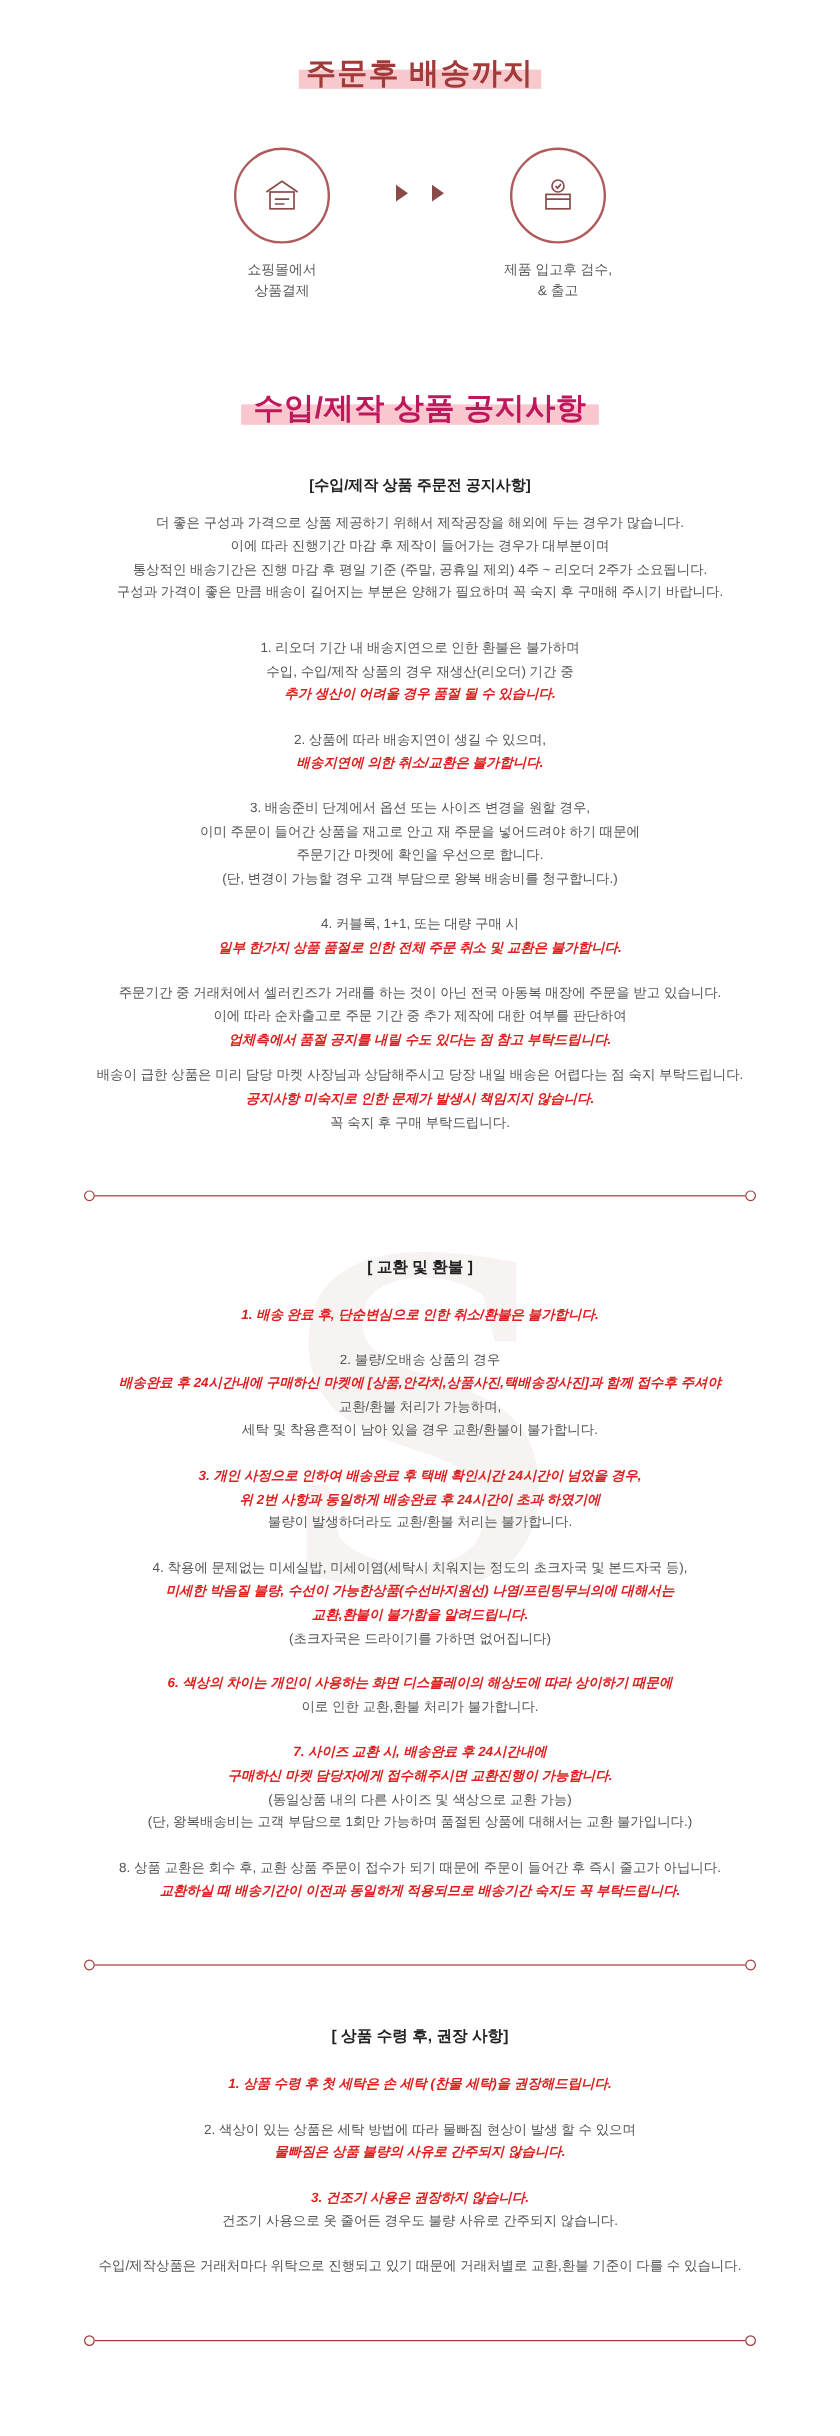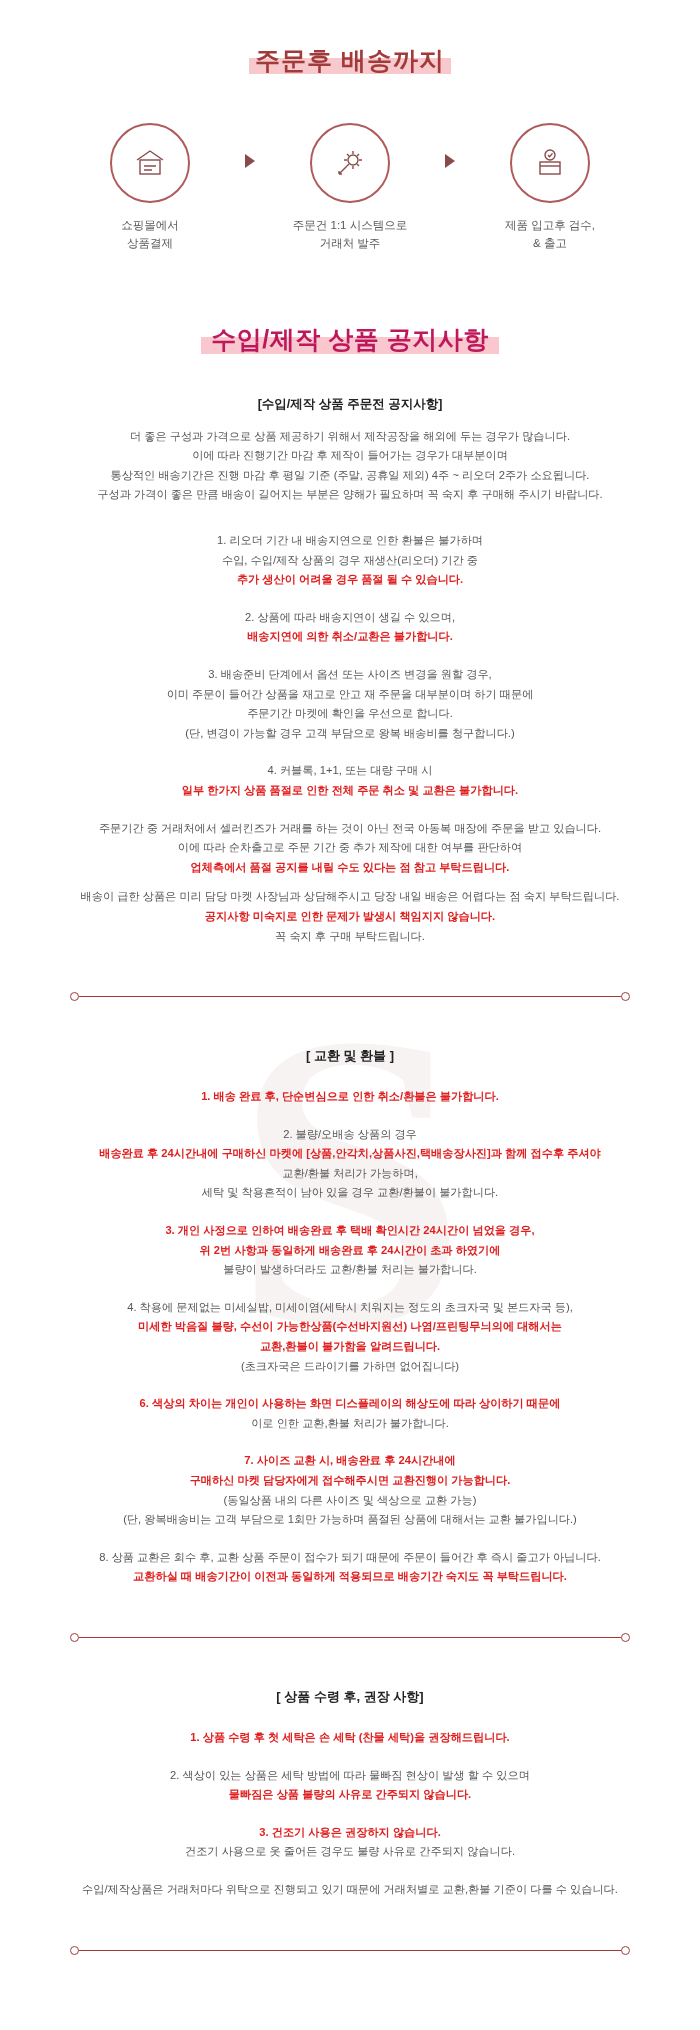--- a/index.html
+++ b/index.html
@@ -148,21 +148,21 @@
   }
   .block p {
     font-size: 11.2px;
     line-height: 1.75;
     margin: 0 0 10px 0;
     color: #555;
   }
   .gap-lg { margin-top: 40px; }
   .gap-md { margin-top: 26px; }
   .red { color: #e02020; }
-  .bold { font-weight: bold; }
+  .bold { font-weight: bold; font-style: italic; }
 
   
   .divider {
     width: 560px;
     margin: 46px auto;
     display: flex;
     align-items: center;
     gap: 0;
   }
   .divider .line {
@@ -209,31 +209,20 @@
           <svg width="38" height="38" viewBox="0 0 38 38" fill="none" stroke="#8a4a4a" stroke-width="1.4">
             <path d="M6 16 L19 7 L32 16"></path>
             <rect x="9" y="16" width="20" height="14"></rect>
             <path d="M13 22 h12 M13 26 h8"></path>
           </svg>
         </div>
         <div class="step-label" style="white-space:pre-line">쇼핑몰에서
 상품결제</div>
       </div>
       <div class="arrow"></div>
-      <div class="step">
-        <div class="circle">
-          <svg width="38" height="38" viewBox="0 0 38 38" fill="none" stroke="#8a4a4a" stroke-width="1.4">
-            <circle cx="22" cy="16" r="5"></circle>
-            <path d="M22 7 v3 M22 22 v3 M13 16 h3 M28 16 h3 M16 10 l2 2 M26 20 l2 2 M28 10 l-2 2 M18 20 l-2 2"></path>
-            <path d="M8 30 l8 -8 M8 30 l3 0 M8 30 l0 -3"></path>
-          </svg>
-        </div>
-        <div class="step-label" style="white-space:pre-line">주문건 1:1 시스템으로
-거래처 발주</div>
-      </div>
       <div class="arrow"></div>
       <div class="step">
         <div class="circle">
           <svg width="38" height="38" viewBox="0 0 38 38" fill="none" stroke="#8a4a4a" stroke-width="1.4">
             <rect x="9" y="18" width="20" height="12"></rect>
             <path d="M9 22 h20"></path>
             <circle cx="19" cy="11" r="5"></circle>
             <path d="M17 11 l1.6 1.8 L21.5 9.4"></path>
           </svg>
         </div>
@@ -269,21 +258,21 @@
       <div class="item">
         <p>
           <span>2. 상품에 따라 배송지연이 생길 수 있으며,</span><br>
           <span class="red bold">배송지연에 의한 취소/교환은 불가합니다.</span>
         </p>
       </div>
 
       <div class="item">
         <p>
           <span>3. 배송준비 단계에서 옵션 또는 사이즈 변경을 원할 경우,</span><br>
-          <span>이미 주문이 들어간 상품을 재고로 안고 재 주문을 대부분이며 하기 때문에</span><br>
+          <span>이미 주문이 들어간 상품을 재고로 안고 재 주문을 넣어드려야 하기 때문에</span><br>
           <span>주문기간 마켓에 확인을 우선으로 합니다.</span><br>
           <span>(단, 변경이 가능할 경우 고객 부담으로 왕복 배송비를 청구합니다.)</span>
         </p>
       </div>
 
       <div class="item">
         <p>
           <span>4. 커블록, 1+1, 또는 대량 구매 시</span><br>
           <span class="red bold">일부 한가지 상품 품절로 인한 전체 주문 취소 및 교환은 불가합니다.</span>
         </p>

